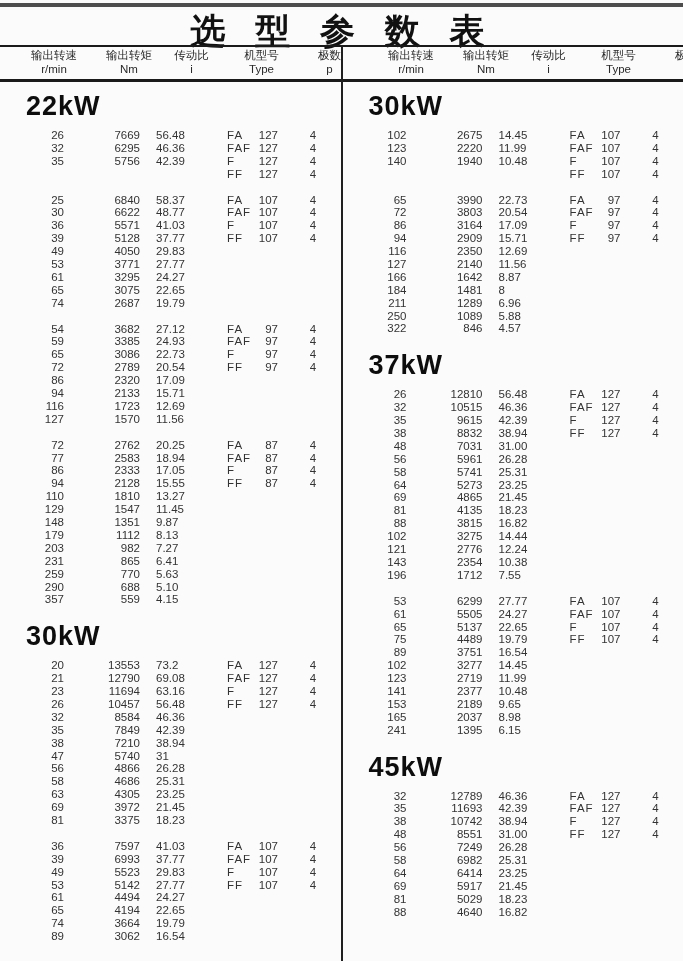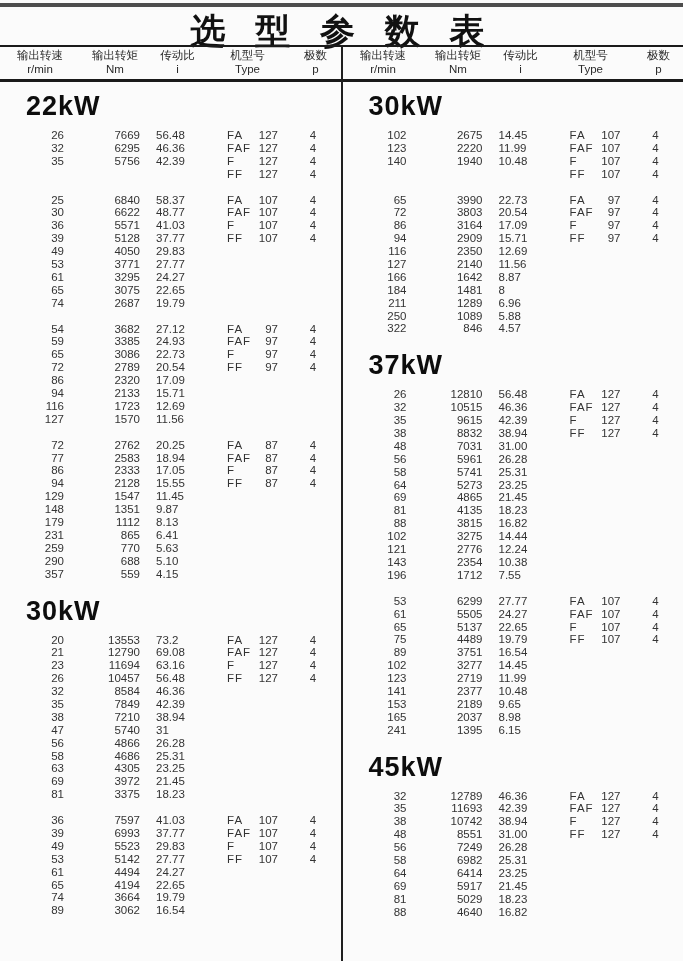--- a/index.html
+++ b/index.html
@@ -36,21 +36,21 @@
     position:absolute;left:341px;top:45px;width:2px;height:916px;background:#1f1f1f;
   }
   .header-row{
     position:absolute;left:0;top:48px;width:683px;height:30px;
     display:flex;
   }
   .header-half{
     width:350px;
     display:grid;
     grid-template-columns:80px 70px 55px 85px 51px;
-    padding-left:0;
+    padding-left:14px;
   }
   .header-half.right{margin-left:2px;}
   .hcol{
     text-align:center;
     font-size:11.5px;
     line-height:14px;
     color:#2a2a2a;
     white-space:nowrap;
   }
   .hcol .cn{display:block;}
@@ -377,20 +377,29 @@
           <div class="row">
             <span class="c-speed">94</span>
             <span class="c-torque">2128</span>
             <span class="c-sp"></span>
             <span class="c-ratio">15.55</span>
             <span class="c-code">FF</span>
             <span class="c-size">87</span>
             <span class="c-poles">4</span>
           </div>
           <div class="row">
+            <span class="c-speed">110</span>
+            <span class="c-torque">1810</span>
+            <span class="c-sp"></span>
+            <span class="c-ratio">13.27</span>
+            <span class="c-code"></span>
+            <span class="c-size"></span>
+            <span class="c-poles"></span>
+          </div>
+          <div class="row">
             <span class="c-speed">129</span>
             <span class="c-torque">1547</span>
             <span class="c-sp"></span>
             <span class="c-ratio">11.45</span>
             <span class="c-code"></span>
             <span class="c-size"></span>
             <span class="c-poles"></span>
           </div>
           <div class="row">
             <span class="c-speed">148</span>
@@ -399,20 +408,29 @@
             <span class="c-ratio">9.87</span>
             <span class="c-code"></span>
             <span class="c-size"></span>
             <span class="c-poles"></span>
           </div>
           <div class="row">
             <span class="c-speed">179</span>
             <span class="c-torque">1112</span>
             <span class="c-sp"></span>
             <span class="c-ratio">8.13</span>
+            <span class="c-code"></span>
+            <span class="c-size"></span>
+            <span class="c-poles"></span>
+          </div>
+          <div class="row">
+            <span class="c-speed">203</span>
+            <span class="c-torque">982</span>
+            <span class="c-sp"></span>
+            <span class="c-ratio">7.27</span>
             <span class="c-code"></span>
             <span class="c-size"></span>
             <span class="c-poles"></span>
           </div>
           <div class="row">
             <span class="c-speed">231</span>
             <span class="c-torque">865</span>
             <span class="c-sp"></span>
             <span class="c-ratio">6.41</span>
             <span class="c-code"></span>

